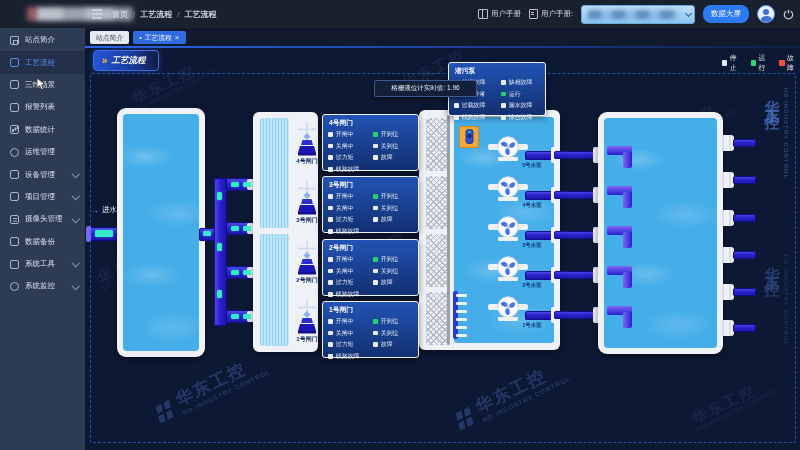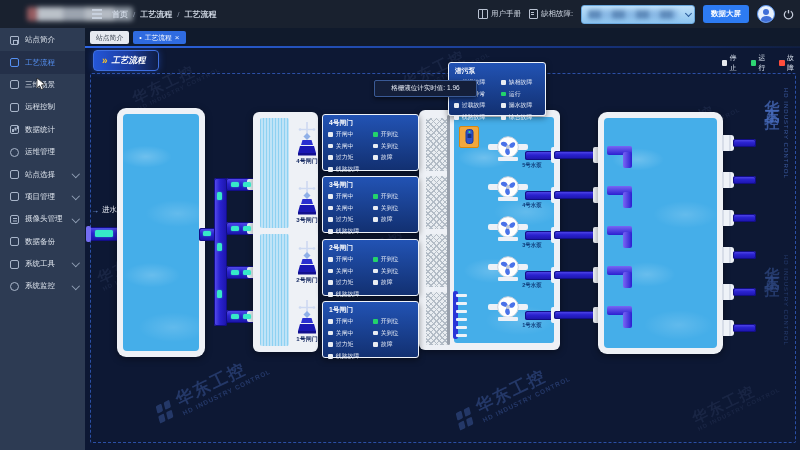--- a/index.html
+++ b/index.html
@@ -25,22 +25,22 @@
   .ic-doc::after{content:"";position:absolute;left:1px;top:2px;width:3px;height:1px;background:#b9c2d2;
     box-shadow:0 2px 0 #b9c2d2;}
   .site-dd{width:112px;height:17px;border-radius:3px;background:linear-gradient(180deg,#bddff9,#8ec5f0);
     position:relative;overflow:hidden;border:1px solid #6aa8dd;}
   .dd-blur{position:absolute;left:6px;top:4px;right:16px;bottom:4px;border-radius:2px;
     background:repeating-linear-gradient(90deg,rgba(35,80,140,.55) 0 13px,rgba(110,160,215,.5) 13px 24px);
     filter:blur(2.2px);}
   .caret{position:absolute;right:3px;top:5px;width:5px;height:5px;}
   .caret::before{content:"";position:absolute;left:0;top:0;width:4px;height:4px;
     border-right:1.4px solid #2a5a9a;border-bottom:1.4px solid #2a5a9a;transform:rotate(45deg);}
-  .bigscreen{height:18px;padding:0 8px;background:#2d7bf2;border:none;border-radius:3px;color:#fff;
-    font-size:7.5px;font-family:inherit;font-weight:bold;}
+  .bigscreen{height:18px;padding:0 8px;background:#2d7bf2;border:none;border-radius:8px;color:#fff;
+    font-size:7.5px;font-family:inherit;}
   .avatar{width:16px;height:16px;border-radius:50%;background:#e8f1fd;border:1.5px solid #5a94ee;
     position:relative;overflow:hidden;}
   .avatar::before{content:"";position:absolute;left:5px;top:3px;width:6px;height:6px;border-radius:50%;background:#3f6fd8;}
   .avatar::after{content:"";position:absolute;left:2.5px;top:10px;width:11px;height:7px;border-radius:50% 50% 0 0;background:#3f6fd8;}
   .power{width:11px;height:11px;position:relative;}
   
   .sidebar{position:absolute;left:0;top:28px;bottom:0;width:85px;background:#2d3b53;z-index:15;padding-top:1px;}
   .side-item{height:22.4px;display:flex;align-items:center;padding:0 7px 0 10px;gap:6px;cursor:pointer;}
   .si-label{font-size:7.5px;color:#dde3ec;flex:1;white-space:nowrap;}
   .side-item.active{background:#243049;}
@@ -188,21 +188,21 @@
       <span class="sep">/</span>
       <span>工艺流程</span>
     </nav>
     <div class="topbar-right">
       <span class="tb-item">
         <span class="ic-book"></span>
         <span>用户手册</span>
       </span>
       <span class="tb-item">
         <span class="ic-doc"></span>
-        <span>缺相故障:</span>
+        <span>用户手册:</span>
       </span>
       <div class="site-dd">
         <span class="dd-blur"></span>
         <span class="caret"></span>
       </div>
       <button class="bigscreen">数据大屏</button>
       <span class="avatar"></span>
       <span class="power">
         <svg width="11" height="11" viewBox="0 0 11 11">
             <path d="M5.5 1v3.4" stroke="#c7cfdd" stroke-width="1.3" fill="none"></path>
@@ -228,42 +228,42 @@
 
       <div class="side-item" style="--i: 2;">
         <span class="ic scene-icon"></span>
         <span class="si-label">三维场景</span>
 
       </div>
 
 
       <div class="side-item" style="--i: 4;">
         <span class="ic remote-icon"></span>
-        <span class="si-label">远程控制</span>
+        <span class="si-label">报警列表</span>
 
       </div>
 
       <div class="side-item" style="--i: 5;">
         <span class="ic stats-icon"></span>
         <span class="si-label">数据统计</span>
 
       </div>
 
 
 
       <div class="side-item" style="--i: 8;">
         <span class="ic ops-icon"></span>
         <span class="si-label">运维管理</span>
 
       </div>
 
 
       <div class="side-item expandable" style="--i: 10;">
         <span class="ic device-icon"></span>
-        <span class="si-label">站点选择</span>
+        <span class="si-label">设备管理</span>
         <span class="chev"></span>
       </div>
 
       <div class="side-item expandable" style="--i: 11;">
         <span class="ic project-icon"></span>
         <span class="si-label">项目管理</span>
         <span class="chev"></span>
       </div>
 
       <div class="side-item expandable" style="--i: 12;">

